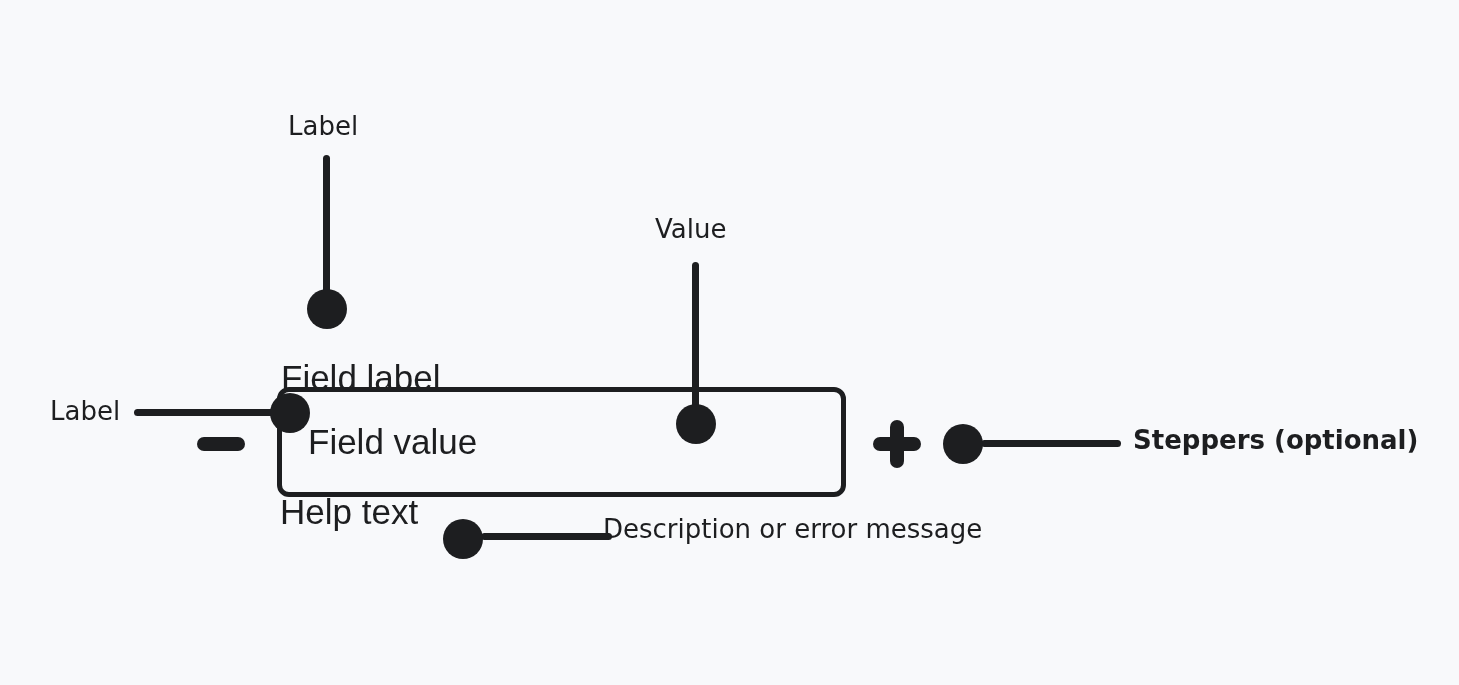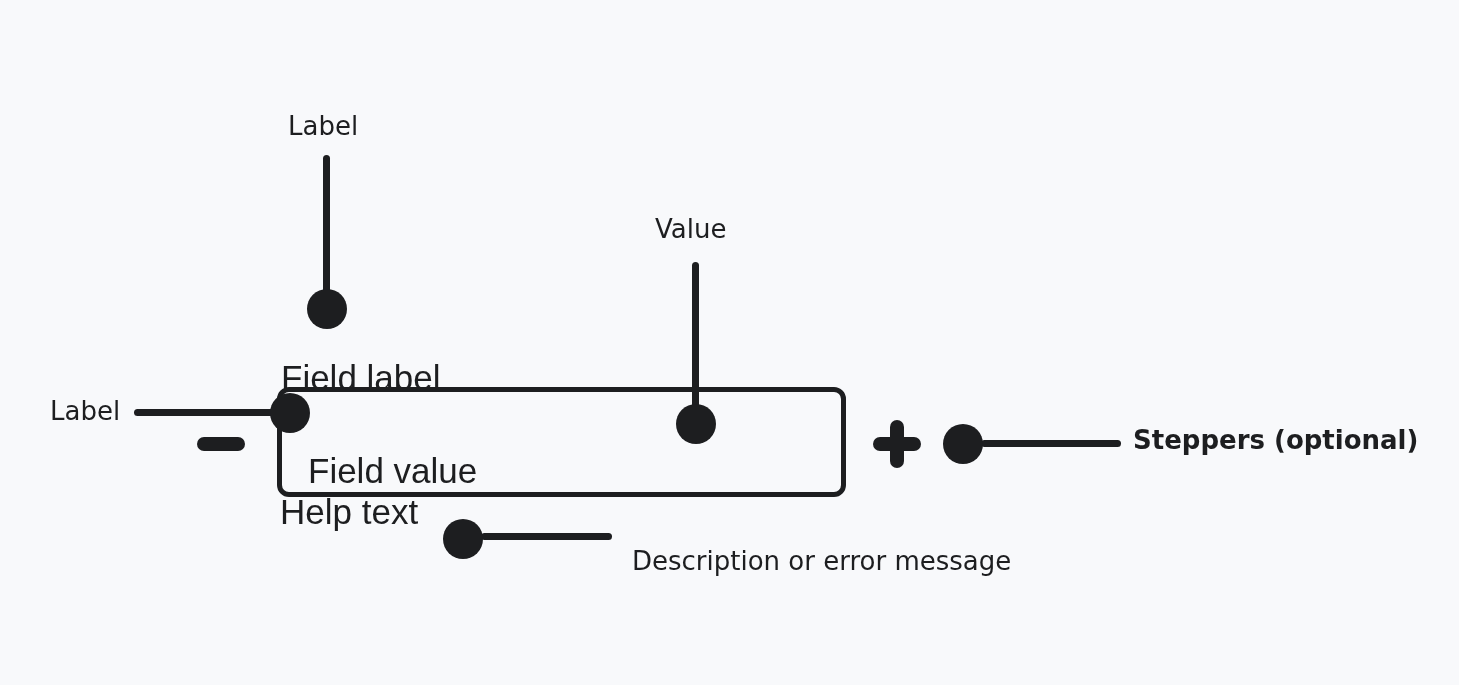--- a/index.html
+++ b/index.html
@@ -52,21 +52,21 @@
   .input-box {
     position: absolute;
     left: 277px;
     top: 387px;
     width: 569px;
     height: 110px;
     border: 5px solid var(--ink);
     border-radius: 12px;
     background: transparent;
     display: flex;
-    align-items: flex-end;
+    align-items: center;
     padding-left: 26px;
     z-index: 1;
   }
   .input-box .part { position: static; }
   .stepper {
     position: absolute;
     width: 48px;
     height: 48px;
     background: transparent;
     z-index: 2;
@@ -95,21 +95,21 @@
   #value-line      { left: 134px;  top: 409px; width: 140px; }
   #value-dot       { left: 270px;  top: 393px; }
   #minus-stepper   { left: 197px;  top: 420px; }
   #plus-stepper    { left: 873px;  top: 420px; }
   #steppers-dot    { left: 943px;  top: 424px; }
   #steppers-line   { left: 981px;  top: 440px; width: 140px; }
   #steppers-ann    { left: 1133px; top: 425px; font-weight: bold; }
   #help-text       { left: 280px;  top: 491px; }
   #help-dot        { left: 443px;  top: 519px; }
   #help-line       { left: 481px;  top: 533px; width: 131px; }
-  #description-ann { left: 632px;  top: 514px; margin-top: 32px; }
+  #description-ann { left: 603px;  top: 514px; }
 </style>
 </head>
 <body>
 
 <div class="canvas">
 
   <div class="ann" id="label-ann">Label</div>
   <div class="vline" id="label-line"></div>
   <div class="dot" id="label-dot"></div>
 

